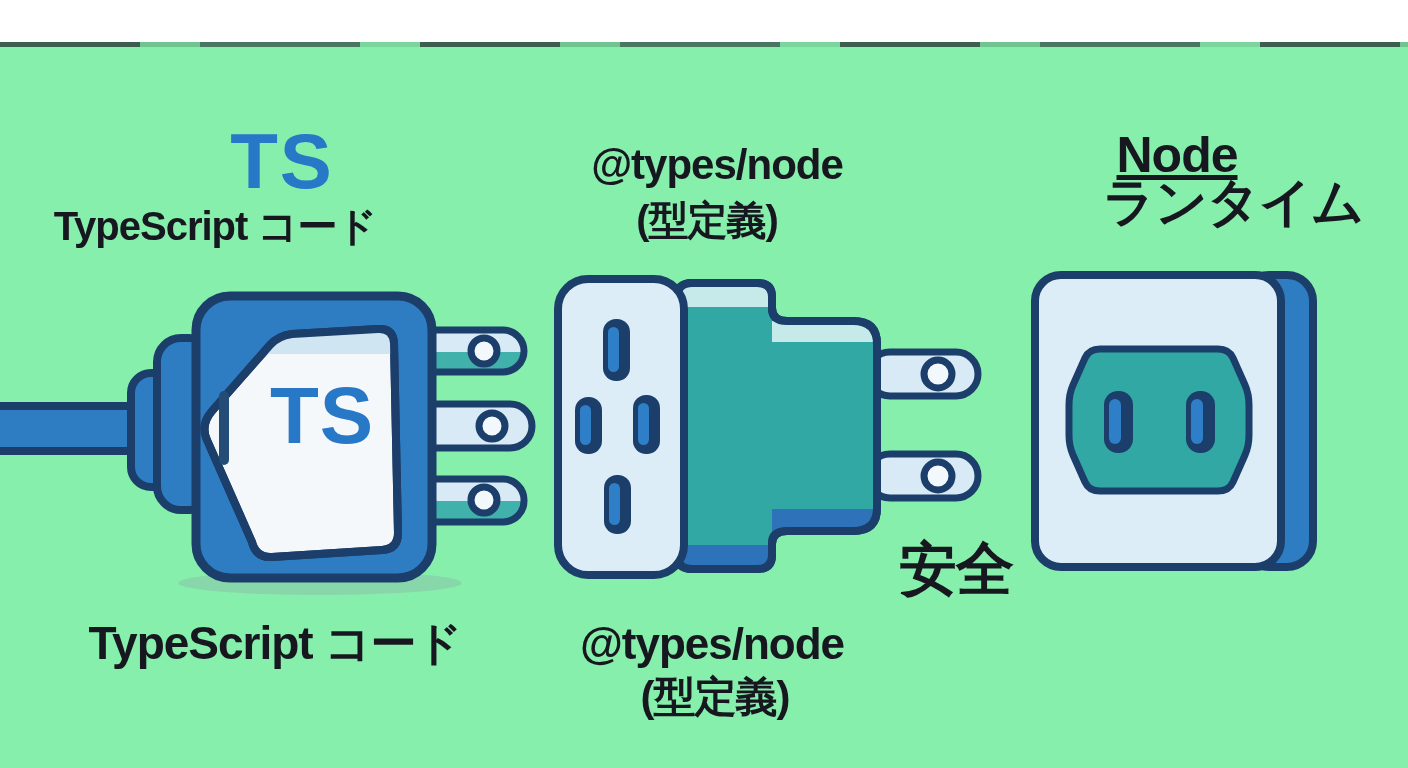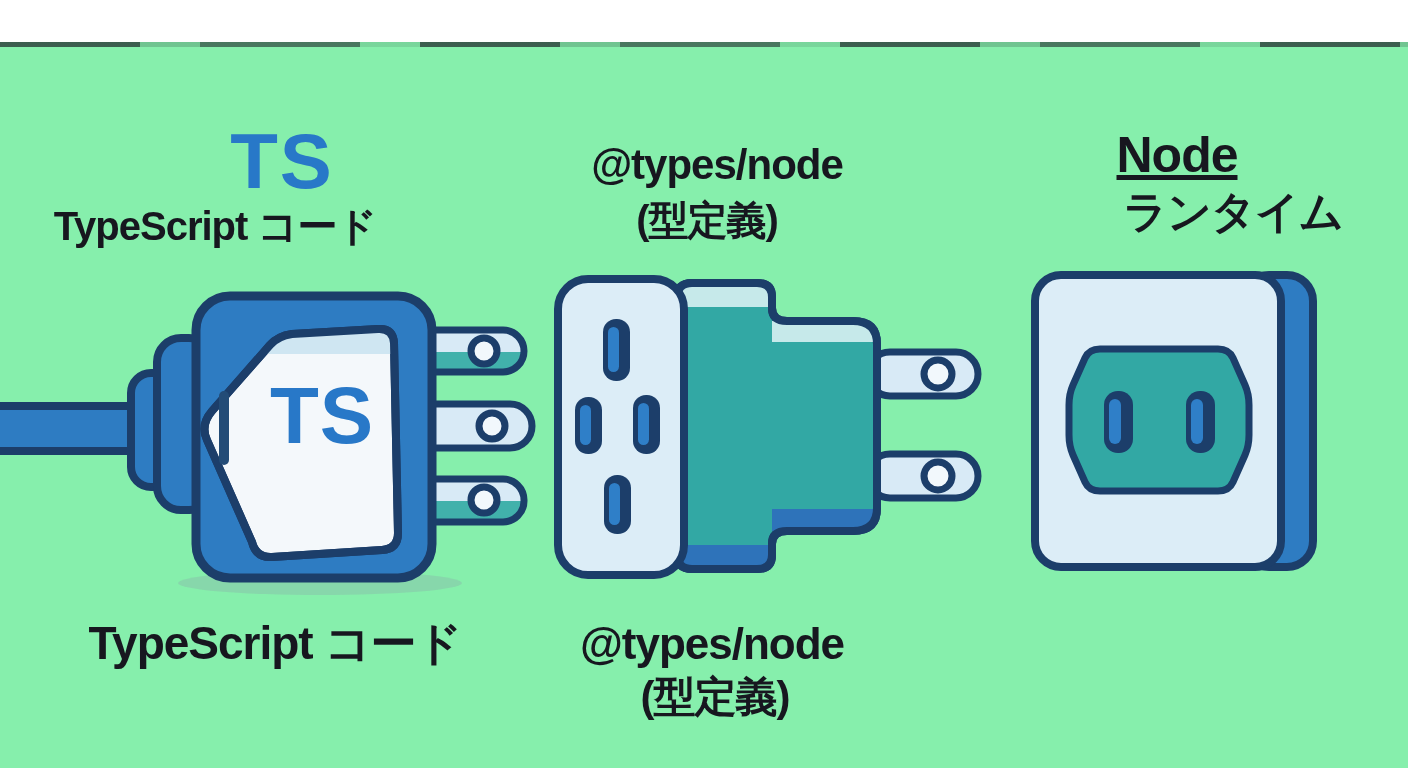--- a/index.html
+++ b/index.html
@@ -22,21 +22,21 @@
     color:#17171F;
     letter-spacing:-1px;
     line-height:1;
   }
   .ts-blue{color:#2878C8;}
   .lbl-ts-big{left:282px;top:80px;font-size:78px;letter-spacing:2px;}
   .lbl-typescript-top{left:215px;top:164px;font-size:40px;}
   .lbl-typesnode-top{left:717px;top:102px;font-size:42px;}
   .lbl-typedef-top{left:707px;top:158px;font-size:40px;}
   .lbl-node-top{left:1177px;top:88px;font-size:50px;text-decoration:underline;}
-  .lbl-runtime-top{left:1233px;top:148px;font-size:44px;}
+  .lbl-runtime-top{left:1233px;top:134px;font-size:52px;}
   .lbl-plug-ts{left:322px;top:334px;font-size:80px;letter-spacing:1px;}
   .lbl-typescript-bottom{left:275px;top:578px;font-size:46px;}
   .lbl-typesnode-bottom{left:712px;top:580px;font-size:44px;}
   .lbl-typedef-bottom{left:715px;top:634px;font-size:42px;}
   .lbl-safe{left:956px;top:498px;font-size:58px;}
   .top-noise{
     position:absolute;left:0;top:0;width:1408px;height:5px;
     background:repeating-linear-gradient(90deg,
       rgba(25,25,35,.85) 0 140px, rgba(25,25,35,.25) 140px 200px,
       rgba(25,25,35,.7) 200px 360px, rgba(25,25,35,.15) 360px 420px);
@@ -142,13 +142,14 @@
 
   <div class="lbl lbl-node-top">Node</div>
   <div class="lbl lbl-runtime-top">ランタイム</div>
 
   <div class="lbl lbl-plug-ts ts-blue">TS</div>
 
   <div class="lbl lbl-typescript-bottom">TypeScript コード</div>
   <div class="lbl lbl-typesnode-bottom">@types/node</div>
   <div class="lbl lbl-typedef-bottom">(型定義)</div>
 
+  <div class="lbl lbl-safe">安全</div>
 </div>
 
 </body></html>

